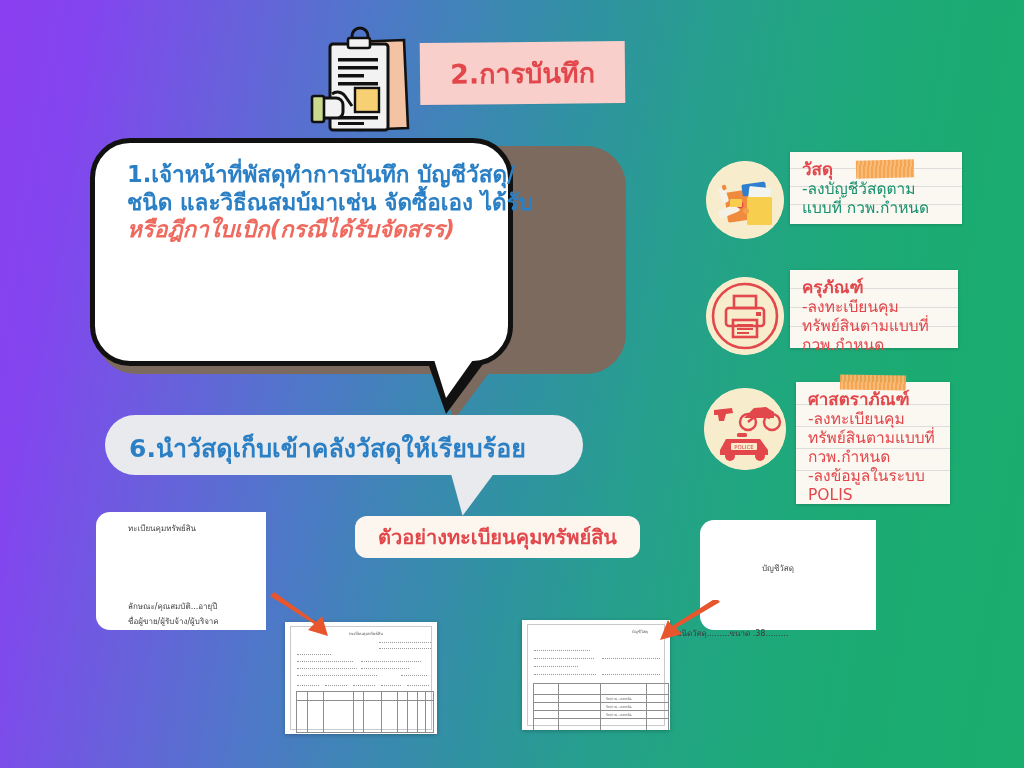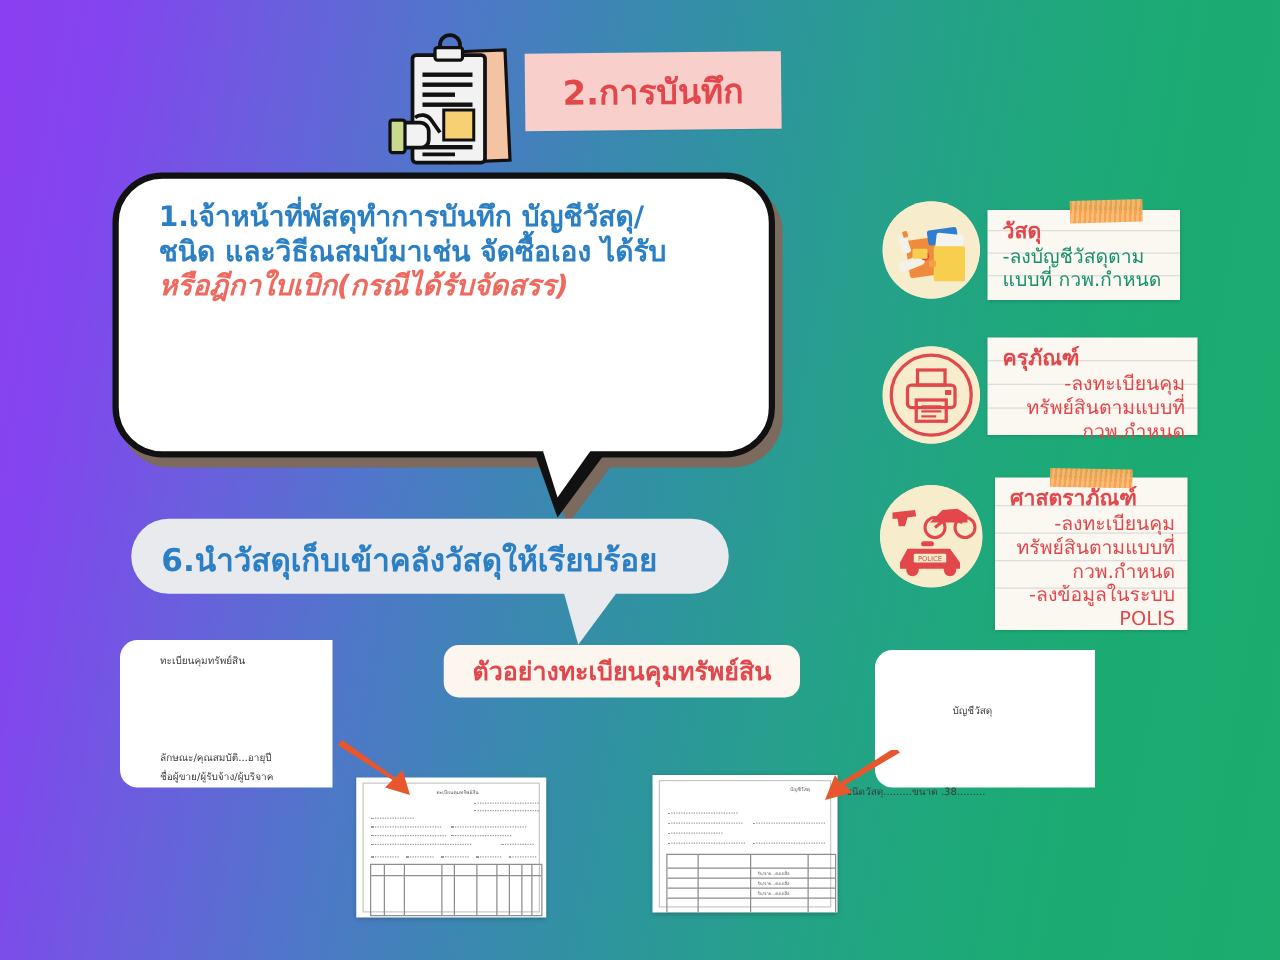--- a/index.html
+++ b/index.html
@@ -68,21 +68,21 @@
     top: 146px;
     width: 530px;
     height: 228px;
     background: #7b6a5d;
     border-radius: 40px;
   }
   #bubble-main {
     position: absolute;
     left: 90px;
     top: 138px;
-    width: 530px;
+    width: 423px;
     height: 228px;
     background: #ffffff;
     border: 5px solid #111111;
     border-radius: 40px;
     box-sizing: border-box;
     padding: 18px 40px 10px 32px;
   }
   #bubble-main .line {
     font-size: 22.5px;
     font-weight: bold;
@@ -197,21 +197,21 @@
     line-height: 21px;
     white-space: nowrap;
   }
   .note-line {
     font-size: 15.5px;
     font-weight: normal;
     line-height: 19px;
     white-space: nowrap;
   }
   .note-line.teal { color: #17906f; }
-  .note-line.red  { color: #e2474b; text-align: right; }
+  .note-line.red  { color: #e2474b; }
 
   .tape {
     position: absolute;
     background: repeating-linear-gradient(95deg,
        #f4a04a 0px, #f4a04a 2px, #f8b970 2px, #f8b970 4px);
     opacity: 0.95;
     z-index: 4;
   }
 
   
@@ -333,21 +333,21 @@
       <rect x="42" y="26" width="22" height="26" rx="2" fill="#f3f3ef" transform="rotate(6 53 39)"></rect>
       <rect x="41" y="36" width="25" height="28" rx="1.5" fill="#f7ce4d"></rect>
       <rect x="14" y="26" width="7" height="16" rx="2" fill="#f5f1e6" transform="rotate(-18 17 34)"></rect>
       <rect x="16" y="24" width="4" height="5" rx="1" fill="#f08a3c" transform="rotate(-18 18 26)"></rect>
       <rect x="12" y="46" width="22" height="8" rx="3" fill="#f5f1e6" transform="rotate(-22 23 50)"></rect>
       <circle cx="34" cy="44" r="3.4" fill="#e2474b"></circle>
       <circle cx="40" cy="50" r="3" fill="#f4a04a"></circle>
       <rect x="24" y="38" width="12" height="8" rx="1" fill="#f7ce4d"></rect>
     </svg>
   </div>
-  <div class="note-paper" style="left:790px; top:168px; width:154px; height:72px;">
+  <div class="note-paper" style="left:790px; top:152px; width:172px; height:72px;">
     <div class="rule" style="top:16px;"></div>
     <div class="rule" style="top:34px;"></div>
     <div class="rule" style="top:52px;"></div>
     <div class="note-text">
       <div class="note-head">วัสดุ</div>
       <div class="note-line teal">-ลงบัญชีวัสดุตาม</div>
       <div class="note-line teal">แบบที่ กวพ.กำหนด</div>
     </div>
   </div>
   <div class="tape" style="left:856px; top:160px; width:58px; height:18px; transform:rotate(-1.5deg);"></div>

